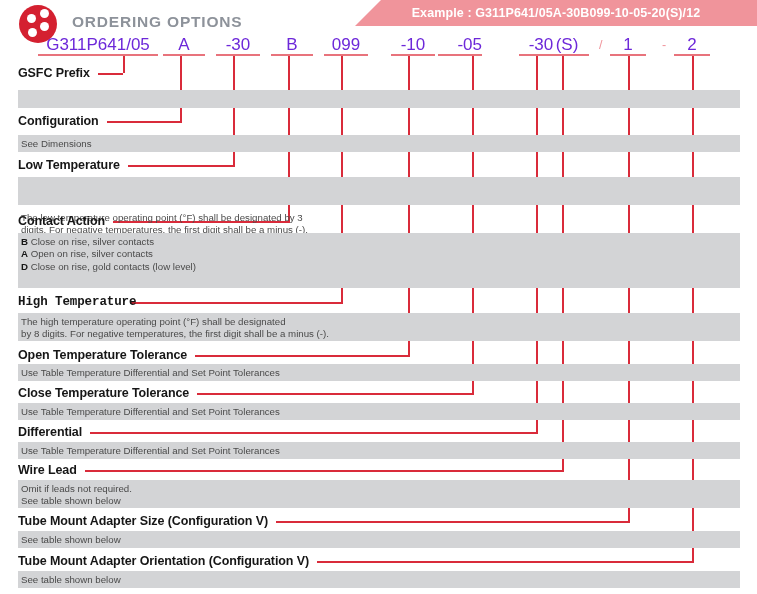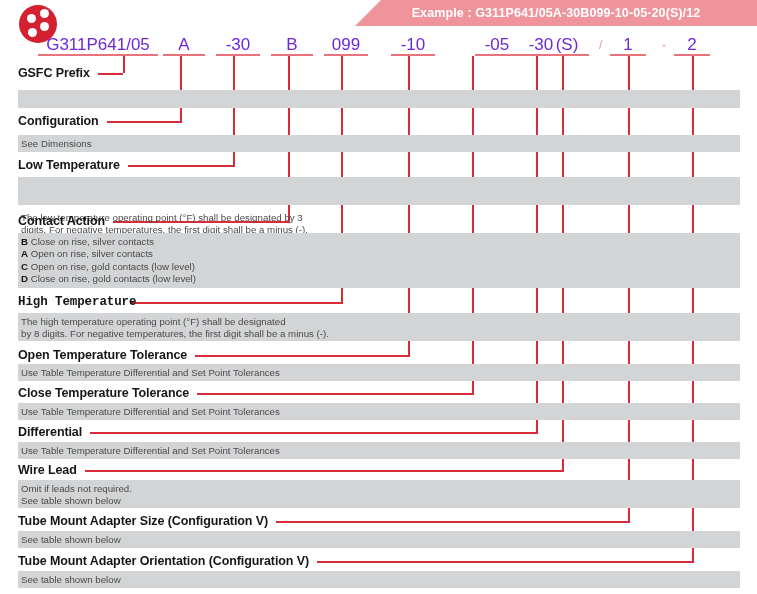--- a/index.html
+++ b/index.html
@@ -74,20 +74,21 @@
 <body>
 
 <div id="sheet">
 
   <div class="logo">
     <span class="dot d1"></span>
       <span class="dot d2"></span>
     <span class="dot d3"></span>
       <span class="dot d4"></span>
   </div>
+  <div class="title">ORDERING OPTIONS</div>
   <div class="example-banner">Example : G311P641/05A-30B099-10-05-20(S)/12</div>
 
   <div id="codes">
       <div class="code-seg" style="left: 38px; width: 120px;">
         <span class="txt">G311P641/05</span>
         <span class="rule"></span>
       </div>
       <div class="code-seg" style="left: 163px; width: 42px;">
         <span class="txt">A</span>
         <span class="rule"></span>
@@ -101,21 +102,21 @@
         <span class="rule"></span>
       </div>
       <div class="code-seg" style="left: 324px; width: 44px;">
         <span class="txt">099</span>
         <span class="rule"></span>
       </div>
       <div class="code-seg" style="left: 391px; width: 44px;">
         <span class="txt">-10</span>
         <span class="rule"></span>
       </div>
-      <div class="code-seg" style="left: 475px; width: 44px;">
+      <div class="code-seg" style="left: 438px; width: 44px; text-align: right;">
         <span class="txt">-05</span>
         <span class="rule"></span>
       </div>
       <div class="code-seg" style="left: 519px; width: 44px;">
         <span class="txt">-30</span>
         <span class="rule"></span>
       </div>
       <div class="code-seg" style="left: 545px; width: 44px;">
         <span class="txt">(S)</span>
         <span class="rule"></span>
@@ -160,21 +161,21 @@
       <div class="heading" style="top: 66px;">GSFC Prefix</div>
       <div class="greyrow" style="top: 135px; height: 17px;"></div>
       <div class="heading" style="top: 114px;">Configuration</div>
       <div class="desc" style="top: 138px;">See Dimensions</div>
       <div class="greyrow" style="top: 177px; height: 28px;"></div>
       <div class="heading" style="top: 158px;">Low Temperature</div>
       <div class="desc" style="top: 180px; margin-top: 32px;">The low temperature operating point (°F) shall be designated by 3
 digits. For negative temperatures, the first digit shall be a minus (-).</div>
       <div class="greyrow" style="top: 233px; height: 55px;"></div>
       <div class="heading" style="top: 214px;">Contact Action</div>
-      <div class="desc" style="top: 236px;"><div><b>B</b><span> Close on rise, silver contacts</span></div><div><b>A</b><span> Open on rise, silver contacts</span></div><div><b>C</b><span> Open on rise, gold contacts (low level)</span></div><div><b>D</b><span> Close on rise, gold contacts (low level)</span></div></div>
+      <div class="desc" style="top: 236px;"><div><b>B</b><span> Close on rise, silver contacts</span></div><div><b>A</b><span> Open on rise, silver contacts</span></div><div><b>D</b><span> Close on rise, gold contacts (low level)</span></div></div>
       <div class="greyrow" style="top: 313px; height: 28px;"></div>
       <div class="heading" style="top: 295px; font-family: Liberation Mono, monospace;">High Temperature</div>
       <div class="desc" style="top: 316px;">The high temperature operating point (°F) shall be designated
 by 8 digits. For negative temperatures, the first digit shall be a minus (-).</div>
       <div class="greyrow" style="top: 364px; height: 17px;"></div>
       <div class="heading" style="top: 348px;">Open Temperature Tolerance</div>
       <div class="desc" style="top: 367px;">Use Table Temperature Differential and Set Point Tolerances</div>
       <div class="greyrow" style="top: 403px; height: 17px;"></div>
       <div class="heading" style="top: 386px;">Close Temperature Tolerance</div>
       <div class="desc" style="top: 406px;">Use Table Temperature Differential and Set Point Tolerances</div>

